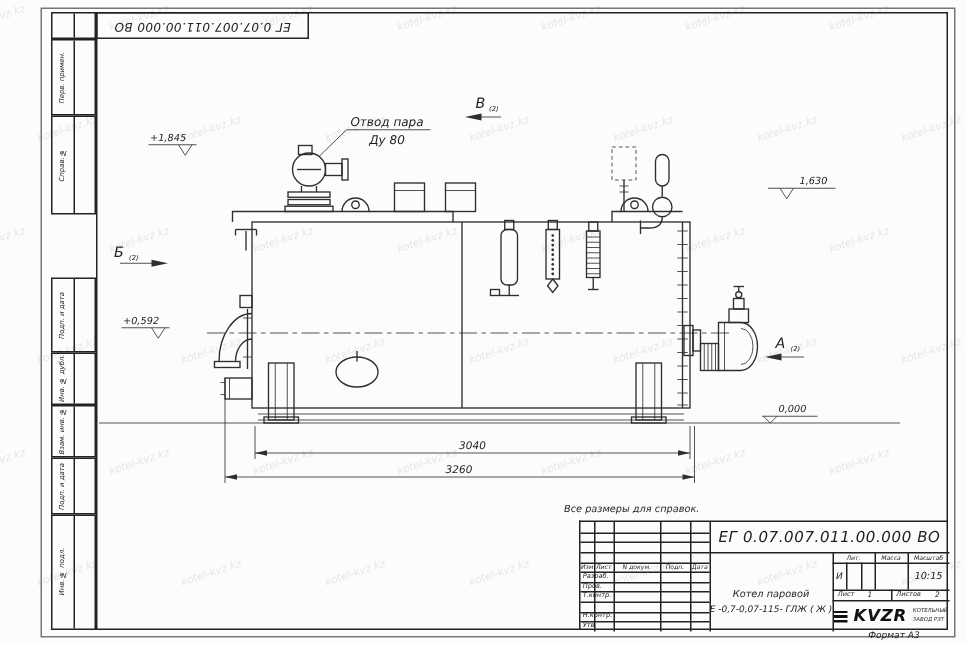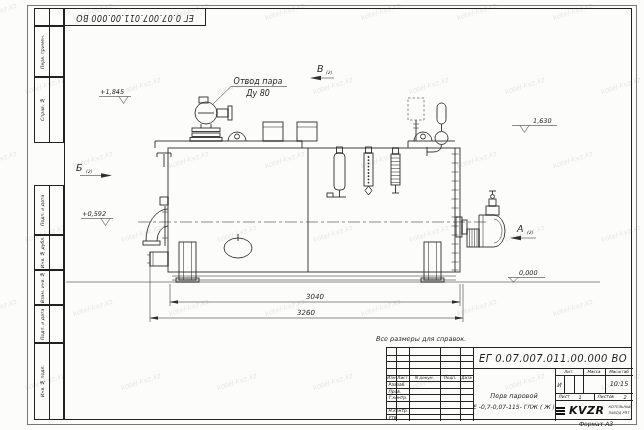--- a/index.html
+++ b/index.html
@@ -399,21 +399,21 @@
   <div class="cell f4" style="left:22px;top:26.6px;width:31px;height:6.6px;">N докум.</div>
   <div class="cell f4" style="left:53px;top:26.6px;width:20px;height:6.6px;">Подп.</div>
   <div class="cell f4" style="left:73px;top:26.6px;width:13px;height:6.6px;">Дата</div>
   <div class="cell left f42" style="left:0;top:33.2px;width:22px;height:6.6px;">Разраб.</div>
   <div class="cell left f42" style="left:0;top:39.8px;width:22px;height:6.6px;">Пров.</div>
   <div class="cell left f42" style="left:0;top:46.4px;width:22px;height:6.6px;">Т.контр.</div>
   <div class="cell left f42" style="left:0;top:53.1px;width:22px;height:6.6px;"></div>
   <div class="cell left f42" style="left:0;top:59.7px;width:22px;height:6.6px;">Н.контр.</div>
   <div class="cell left f42" style="left:0;top:66.3px;width:22px;height:6.6px;">Утв.</div>
   <div class="cell namecell" style="left:86px;top:20px;width:82px;height:53px;">
-    <span class="f65">Перв паровой</span>
+    <span class="f65">Котел паровой</span>
     <span class="f6">Е -0,7-0,07-115- ГЛЖ ( Ж )</span>
   </div>
   <div class="cell f4" style="left:168px;top:20px;width:28px;height:7px;">Лит.</div>
   <div class="cell f4" style="left:196px;top:20px;width:22px;height:7px;">Масса</div>
   <div class="cell f4" style="left:218px;top:20px;width:28px;height:7px;">Масштаб</div>
   <div class="cell f6" style="left:168px;top:27px;width:9px;height:18px;">И</div>
   <div class="cell f65" style="left:218px;top:27px;width:28px;height:18px;">10:15</div>
   <div class="cell left f42" style="left:170px;top:45px;width:18px;height:7px;">Лист</div>
   <div class="cell f5" style="left:188px;top:45px;width:10px;height:7px;">1</div>
   <div class="cell left f42" style="left:209px;top:45px;width:24px;height:7px;">Листов</div>

